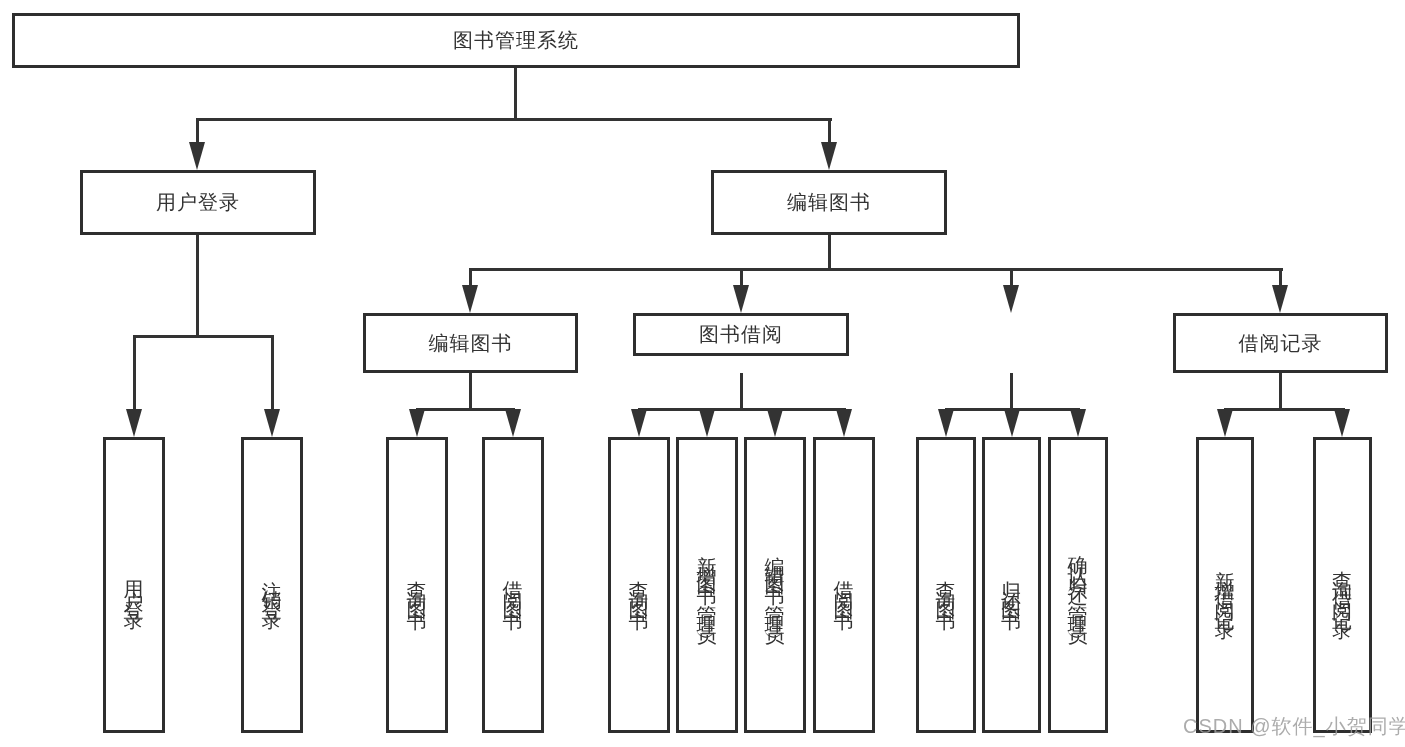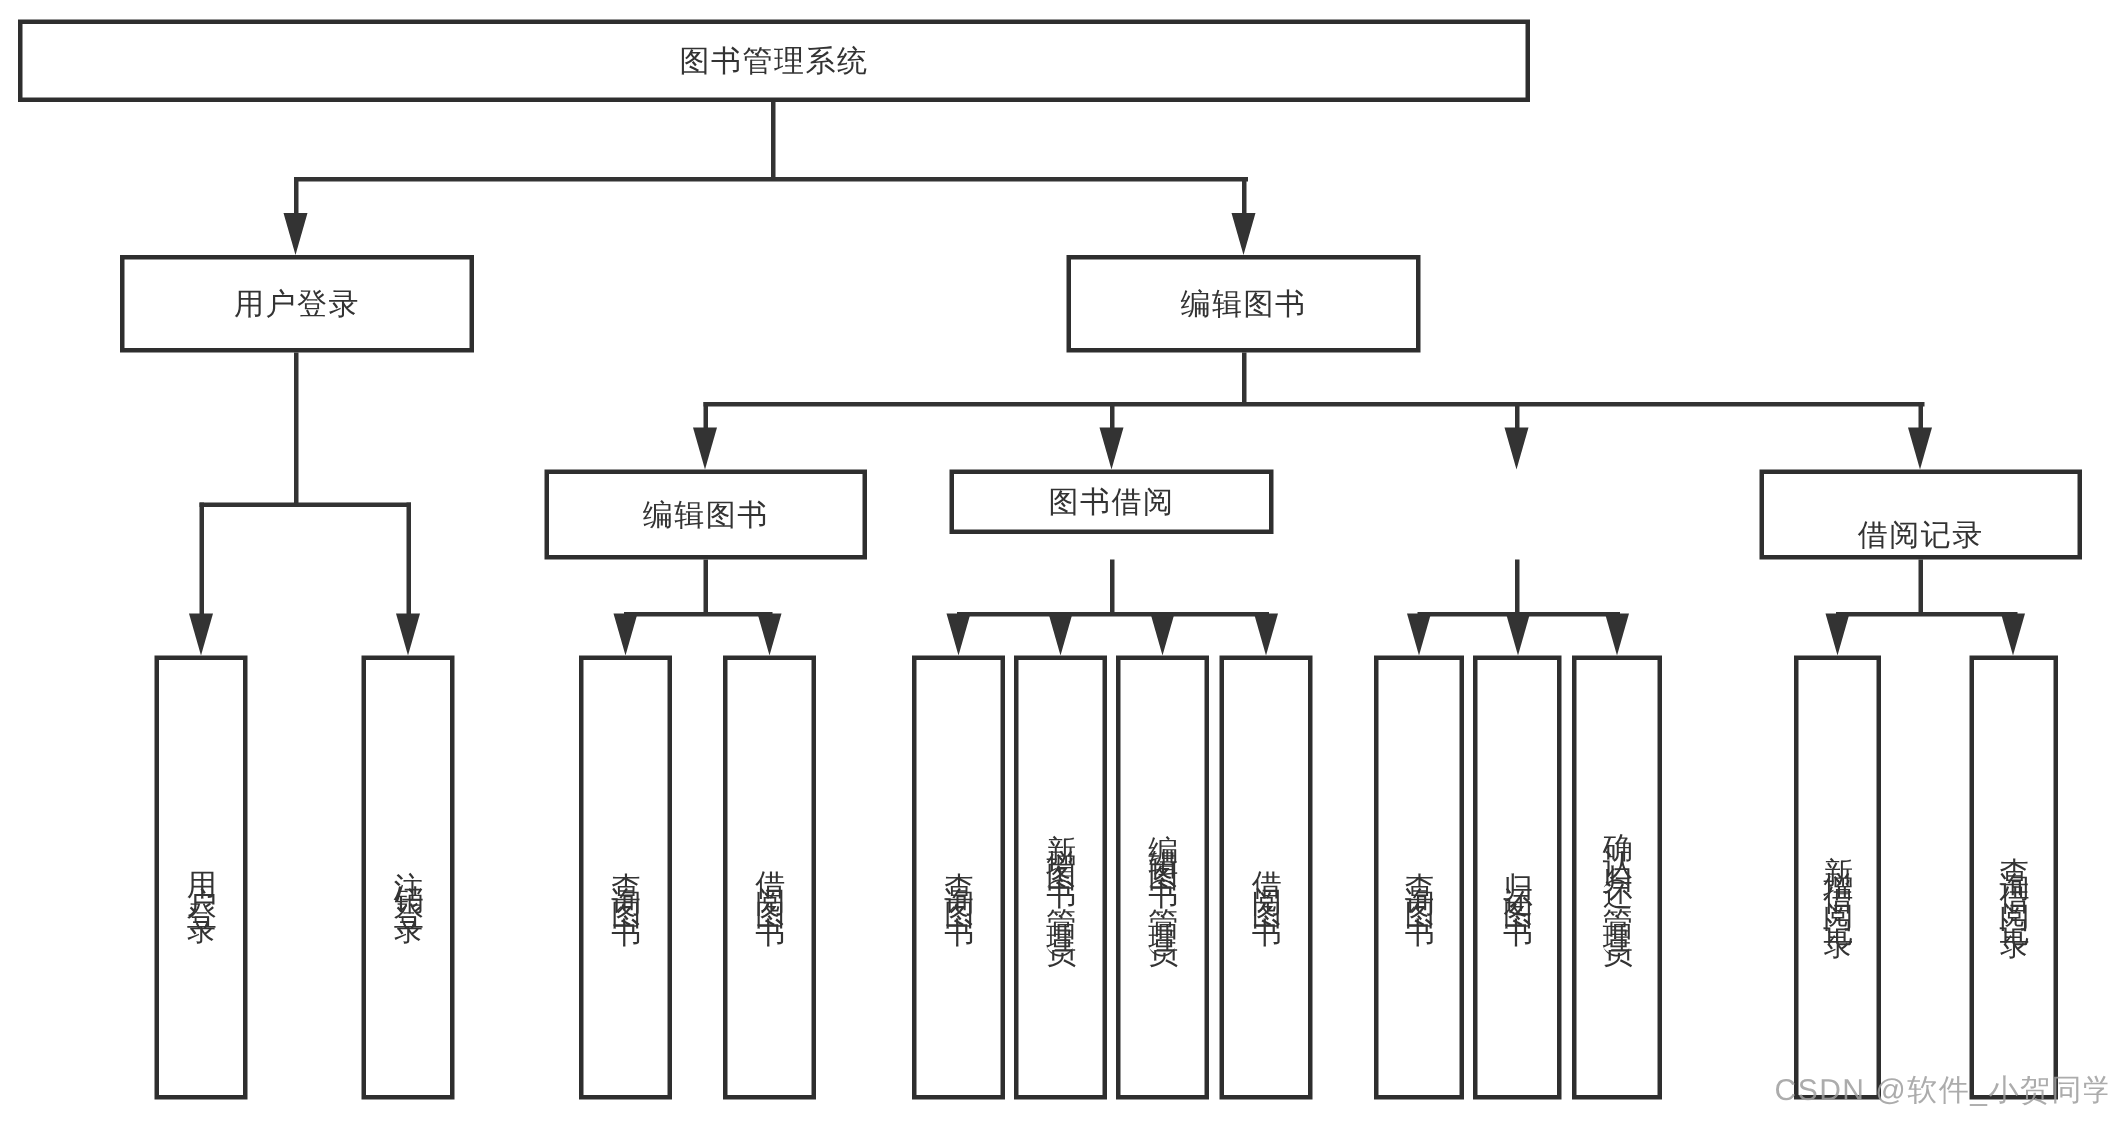--- a/index.html
+++ b/index.html
@@ -73,21 +73,21 @@
   <div class="arrow" style="left:1003px; top:285px;"></div>
   <div class="line" style="left:1279px; top:268px; width:3px; height:19px;"></div>
   <div class="arrow" style="left:1272px; top:285px;"></div>
 
   <div class="box" style="left:363px; top:313px; width:215px; height:60px;">
     <span>编辑图书</span>
   </div>
   <div class="box" style="left:633px; top:313px; width:216px; height:43px;">
     <span>图书借阅</span>
   </div>
-  <div class="box" style="left:1173px; top:313px; width:215px; height:60px;align-items:flex-end;">
+  <div class="box" style="left:1173px; top:313px; width:215px; height:60px;">
     <span>借阅记录</span>
   </div>
 
   <div class="line" style="left:469px; top:373px; width:3px; height:37px;"></div>
   <div class="line" style="left:416px; top:408px; width:99px; height:3px;"></div>
   <div class="arrow" style="left:409px; top:409px;"></div>
   <div class="arrow" style="left:505px; top:409px;"></div>
 
   <div class="line" style="left:740px; top:373px; width:3px; height:37px;"></div>
   <div class="line" style="left:638px; top:408px; width:208px; height:3px;"></div>

